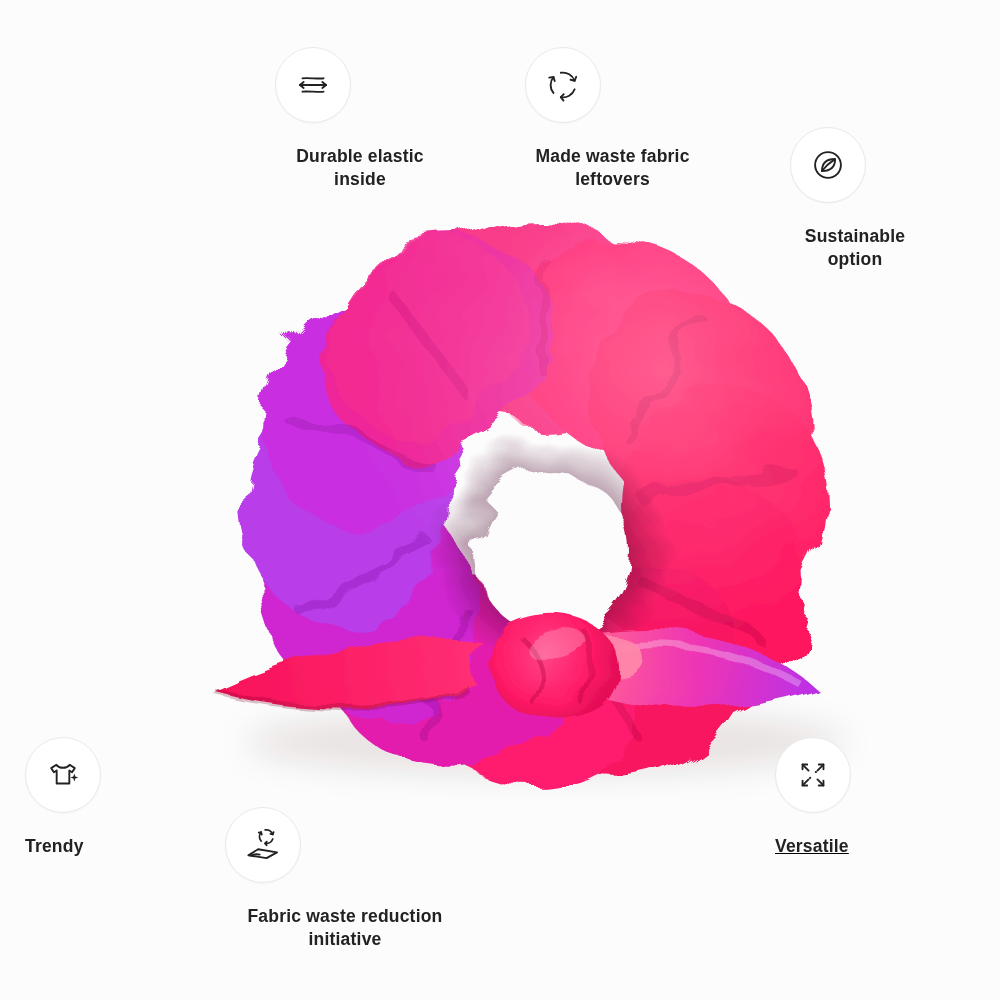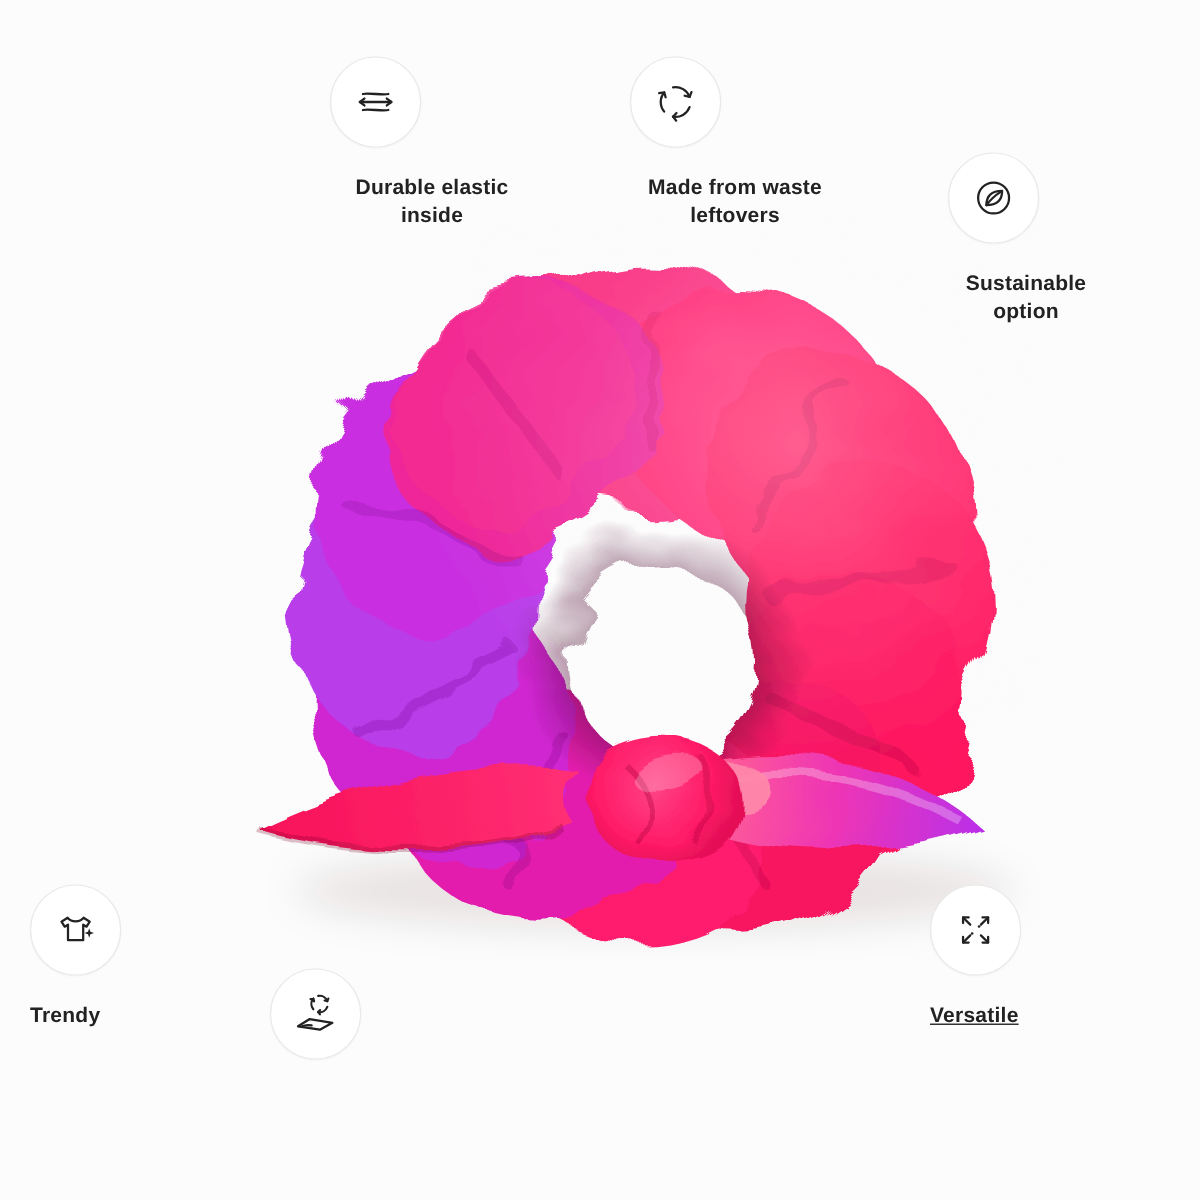--- a/index.html
+++ b/index.html
@@ -139,21 +139,21 @@
         <g transform="rotate(120 18 18)">
           <path d="M16.1 7 A11.2 11.2 0 0 1 28.5 14.2"></path>
           <path d="M28.5 14.2 L29.9 10.6 M28.5 14.2 L24.8 13.3"></path>
         </g>
         <g transform="rotate(240 18 18)">
           <path d="M16.1 7 A11.2 11.2 0 0 1 28.5 14.2"></path>
           <path d="M28.5 14.2 L29.9 10.6 M28.5 14.2 L24.8 13.3"></path>
         </g>
       </svg>
     </div>
-    <div class="label">Made from waste leftovers</div>
+    <div class="label">Made waste fabric leftovers</div>
   </div>
 
   <div class="feature f-trendy">
     <div class="badge">
       <svg viewBox="0 0 36 36">
         <path d="M12 8.8 C13.5 10.6 16 11.5 18 11.5 C20 11.5 22.5 10.6 24 8.8 L28.6 11.8 L26.2 15.5 L23.7 14 L23.7 25.6 L12.3 25.6 L12.3 14 L9.8 15.5 L7.4 11.8 Z"></path>
         <path d="M28.2 16.6 L29.1 19.3 L31.8 20.2 L29.1 21.1 L28.2 23.8 L27.3 21.1 L24.6 20.2 L27.3 19.3 Z" fill="#222" stroke="none"></path>
       </svg>
     </div>
     <div class="label">Trendy</div>
@@ -182,20 +182,21 @@
           </g>
           <g transform="rotate(240 18 18)">
             <path d="M16.1 7 A11.2 11.2 0 0 1 28.5 14.2"></path>
             <path d="M28.5 14.2 L29.9 10.6 M28.5 14.2 L24.8 13.3"></path>
           </g>
         </g>
         <path d="M4.8 27.2 L13.6 21.8 L30.6 24.6 L21.2 29.8 Z"></path>
         <path d="M7.2 27.4 C10 26.2 12.2 25.9 15 26.6"></path>
       </svg>
     </div>
+    <div class="label">Fabric waste reduction initiative</div>
   </div>
 
 
   <div class="feature f-versatile">
     <div class="badge">
       <svg viewBox="0 0 36 36">
         <path d="M14 14 L8.6 8.6 M22 14 L27.4 8.6 M14 22 L8.6 27.4 M22 22 L27.4 27.4"></path>
         <path d="M8.6 12.8 L8.6 8.6 L12.8 8.6 M23.2 8.6 L27.4 8.6 L27.4 12.8 M8.6 23.2 L8.6 27.4 L12.8 27.4 M27.4 23.2 L27.4 27.4 L23.2 27.4"></path>
         <circle cx="15.4" cy="20.6" r="1" fill="#222" stroke="none"></circle>
         <circle cx="20.6" cy="15.4" r="1" fill="#222" stroke="none"></circle>

